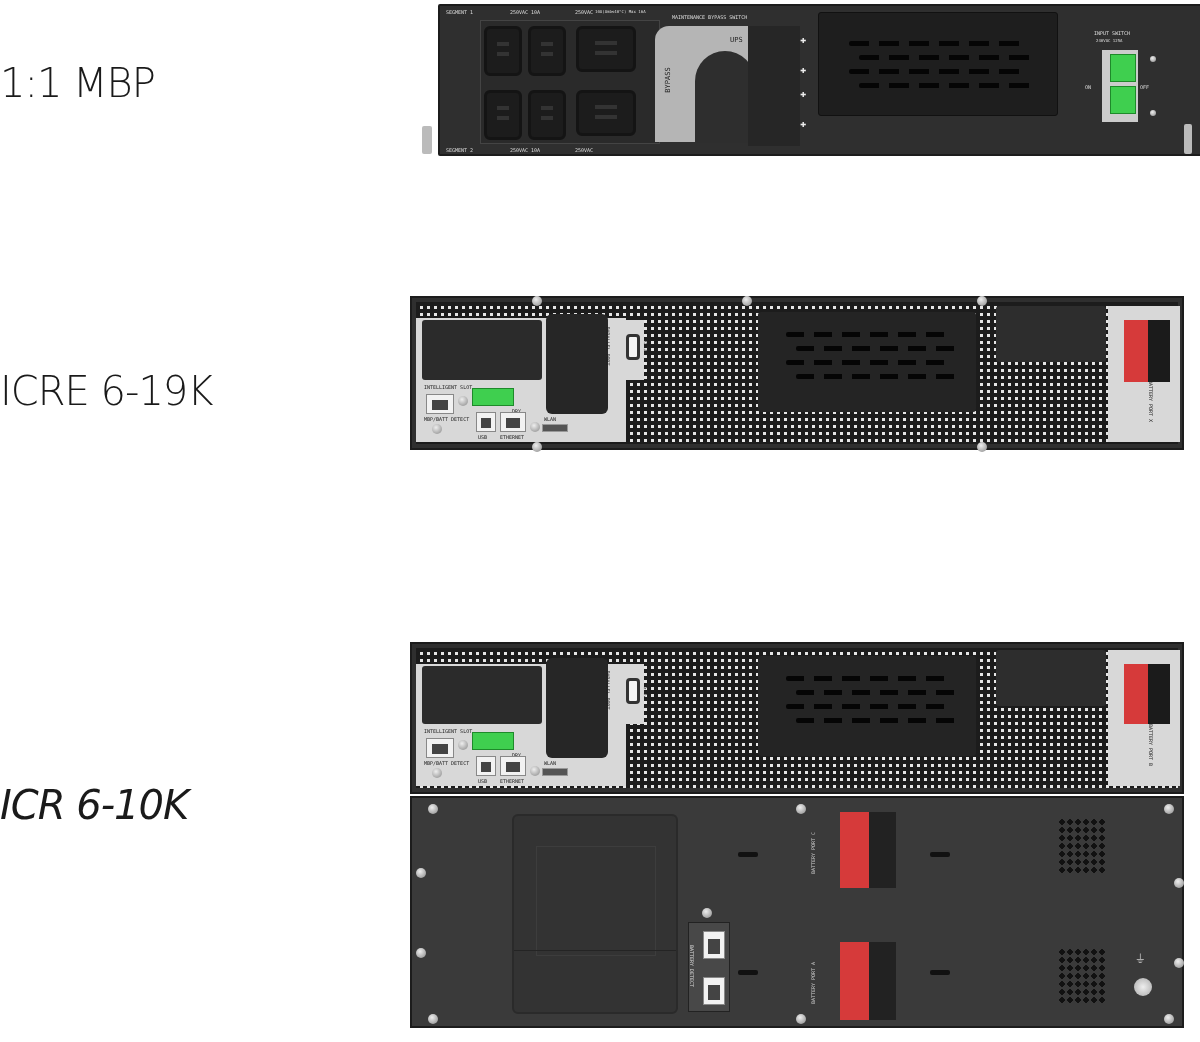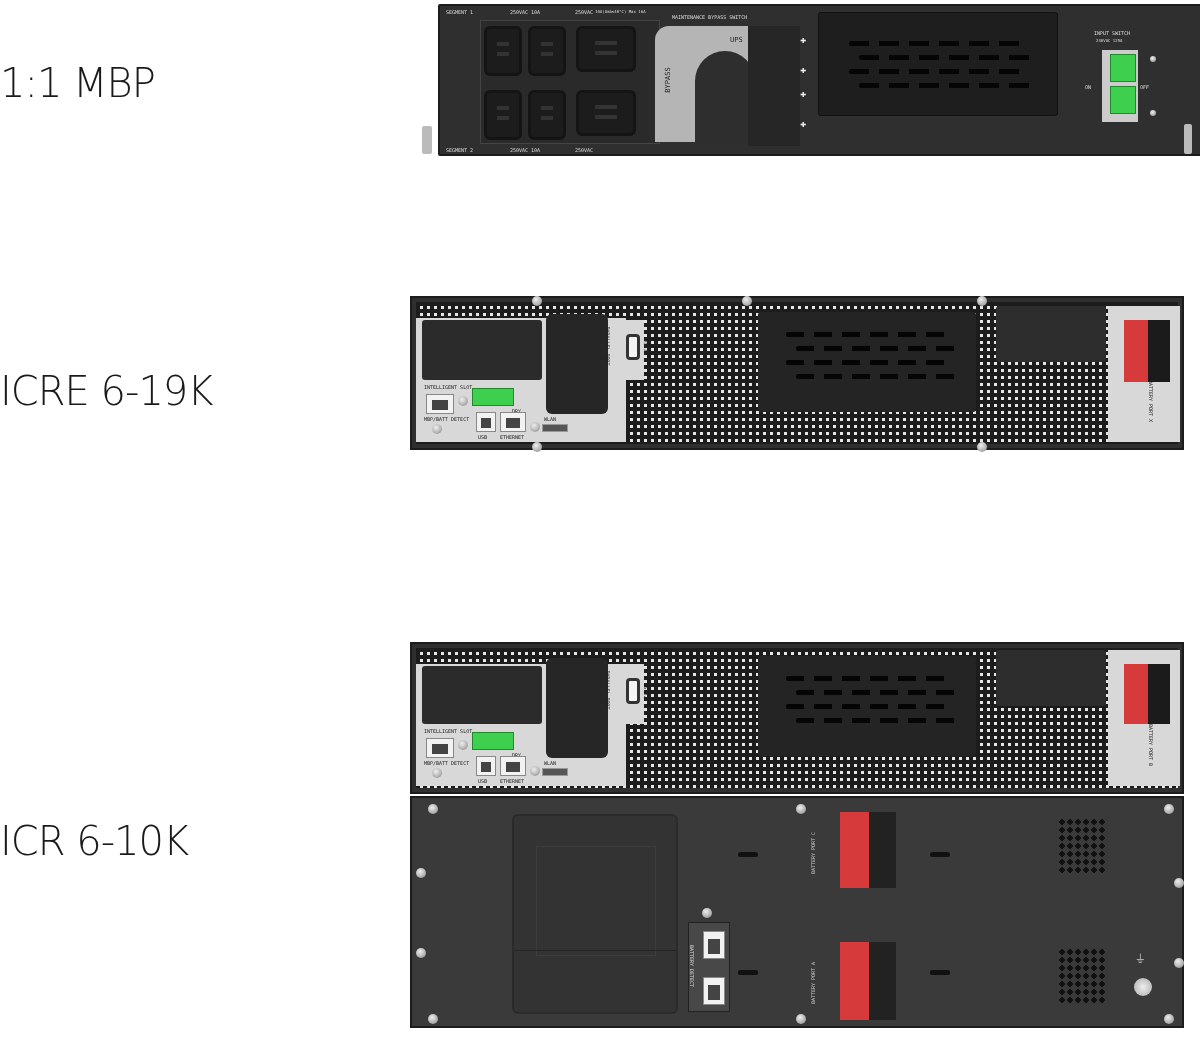--- a/index.html
+++ b/index.html
@@ -21,21 +21,21 @@
 .rj{position:absolute;background:#f2f2f2;border:1px solid #888}
 .rj::after{content:"";position:absolute;left:20%;top:25%;width:60%;height:60%;background:#444}
 .green{position:absolute;background:#3fcf4f;border:1px solid #1e8a2a}
 .vent{position:absolute;background-image:radial-gradient(#111 45%,transparent 50%);background-size:8px 8px}
 </style>
 </head>
 <body>
 
 <div class="label" style="top:60px;">1:1 MBP</div>
 <div class="label" style="top:368px;">ICRE 6-19K</div>
-<div class="label" style="top:818px;">ICR 6-10K</div>
+<div class="label" style="top:782px;font-style:italic;">ICR 6-10K</div>
 
 <div class="unit" style="left:438px;top:4px;width:768px;height:152px;border-radius:2px;">
 
   <div class="abs" style="left:-18px;top:120px;width:10px;height:28px;background:#bbb;border-radius:2px"></div>
   <div class="tiny" style="left:6px;top:3px">SEGMENT 1</div>
   <div class="tiny" style="left:70px;top:3px">250VAC 10A</div>
   <div class="tiny" style="left:135px;top:3px">250VAC</div>
   <div class="tiny" style="left:155px;top:3px;font-size:4px">10A(Amb&lt;40°C) Max 16A</div>
   <div class="tiny" style="left:6px;top:141px">SEGMENT 2</div>
   <div class="tiny" style="left:70px;top:141px">250VAC 10A</div>

